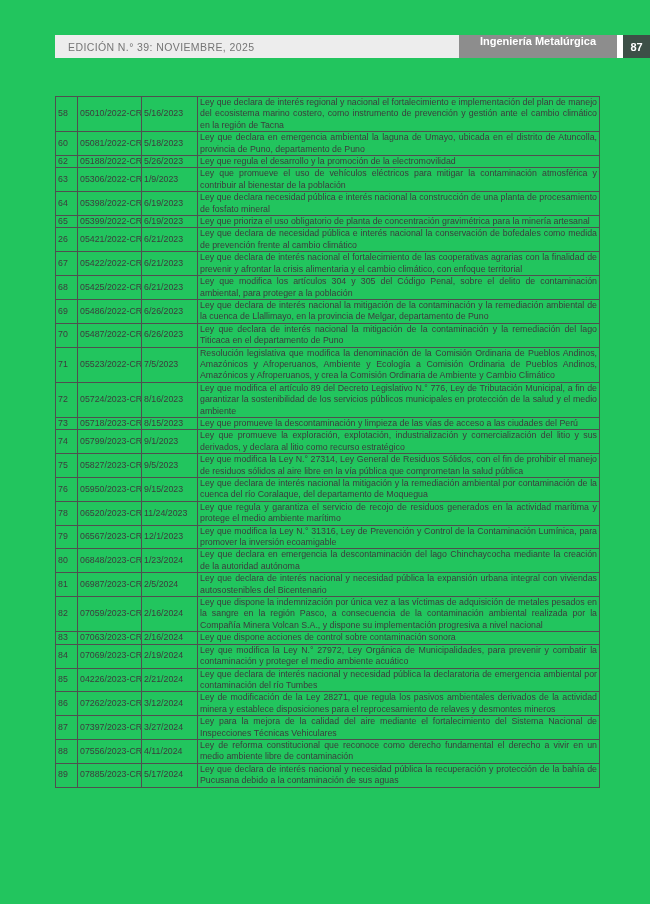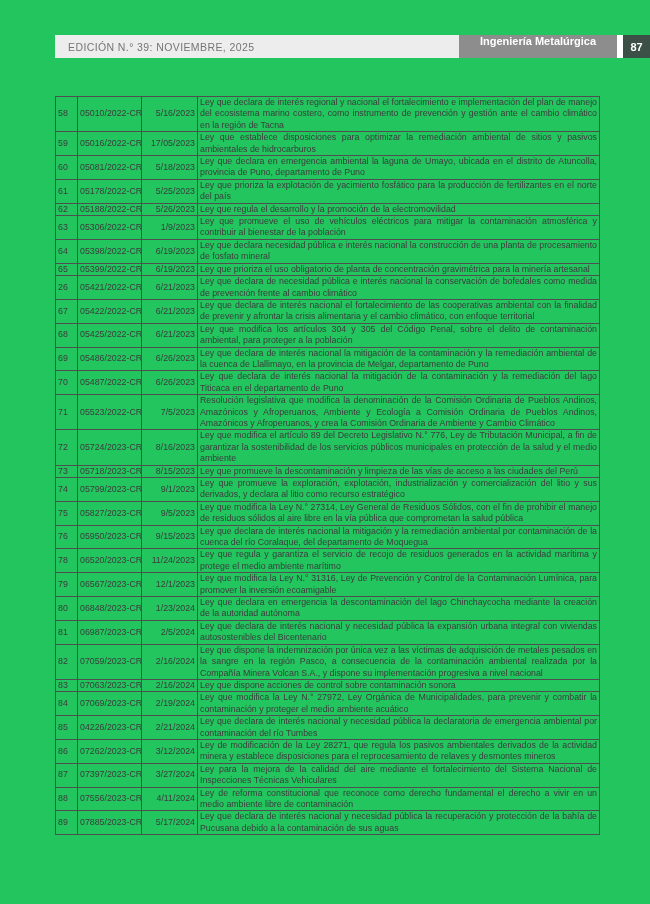--- a/index.html
+++ b/index.html
@@ -65,21 +65,21 @@
     font-size: 8.8px;
     line-height: 11.4px;
   }
   table.laws td {
     border: 1px solid #4f4f4f;
     padding: 0 2px;
     overflow: hidden;
   }
   td.c0 { text-align: left; vertical-align: middle; margin-left: 38px; }
   td.c1 { text-align: right; vertical-align: middle; white-space: nowrap; }
-  td.c2 { text-align: right; vertical-align: middle; white-space: nowrap; }
+  td.c2 { text-align: left; vertical-align: middle; white-space: nowrap; }
   td.c3 { text-align: justify; vertical-align: top; padding: 0 3px; }
 </style>
 </head>
 <body>
 
 <div class="page">
 
   <div class="header">
     <div class="edition-bar" style="background: rgb(237, 237, 237);">
       <span>EDICIÓN N.° 39: NOVIEMBRE, 2025</span>
@@ -101,38 +101,26 @@
       <col>
     </colgroup>
     <tbody>
         <tr>
           <td class="c0">58</td>
           <td class="c1">05010/2022-CR</td>
           <td class="c2">5/16/2023</td>
           <td class="c3">Ley que declara de interés regional y nacional el fortalecimiento e implementación del plan de manejo del ecosistema marino costero, como instrumento de prevención y gestión ante el cambio climático en la región de Tacna</td>
         </tr>
         <tr>
-          <td class="c0">59</td>
-          <td class="c1">05016/2022-CR</td>
-          <td class="c2">17/05/2023</td>
-          <td class="c3">Ley que establece disposiciones para optimizar la remediación ambiental de sitios y pasivos ambientales de hidrocarburos</td>
-        </tr>
-        <tr>
           <td class="c0">60</td>
           <td class="c1">05081/2022-CR</td>
           <td class="c2">5/18/2023</td>
           <td class="c3">Ley que declara en emergencia ambiental la laguna de Umayo, ubicada en el distrito de Atuncolla, provincia de Puno, departamento de Puno</td>
         </tr>
         <tr>
-          <td class="c0">61</td>
-          <td class="c1">05178/2022-CR</td>
-          <td class="c2">5/25/2023</td>
-          <td class="c3">Ley que prioriza la explotación de yacimiento fosfático para la producción de fertilizantes en el norte del país</td>
-        </tr>
-        <tr>
           <td class="c0">62</td>
           <td class="c1">05188/2022-CR</td>
           <td class="c2">5/26/2023</td>
           <td class="c3">Ley que regula el desarrollo y la promoción de la electromovilidad</td>
         </tr>
         <tr>
           <td class="c0">63</td>
           <td class="c1">05306/2022-CR</td>
           <td class="c2">1/9/2023</td>
           <td class="c3">Ley que promueve el uso de vehículos eléctricos para mitigar la contaminación atmosférica y contribuir al bienestar de la población</td>
@@ -152,21 +140,21 @@
         <tr>
           <td class="c0">26</td>
           <td class="c1">05421/2022-CR</td>
           <td class="c2">6/21/2023</td>
           <td class="c3">Ley que declara de necesidad pública e interés nacional la conservación de bofedales como medida de prevención frente al cambio climático</td>
         </tr>
         <tr>
           <td class="c0">67</td>
           <td class="c1">05422/2022-CR</td>
           <td class="c2">6/21/2023</td>
-          <td class="c3">Ley que declara de interés nacional el fortalecimiento de las cooperativas ambiental con la finalidad de prevenir y afrontar la crisis alimentaria y el cambio climático, con enfoque territorial</td>
+          <td class="c3">Ley que declara de interés nacional el fortalecimiento de las cooperativas agrarias con la finalidad de prevenir y afrontar la crisis alimentaria y el cambio climático, con enfoque territorial</td>
         </tr>
         <tr>
           <td class="c0">68</td>
           <td class="c1">05425/2022-CR</td>
           <td class="c2">6/21/2023</td>
           <td class="c3">Ley que modifica los artículos 304 y 305 del Código Penal, sobre el delito de contaminación ambiental, para proteger a la población</td>
         </tr>
         <tr>
           <td class="c0">69</td>
           <td class="c1">05486/2022-CR</td>

